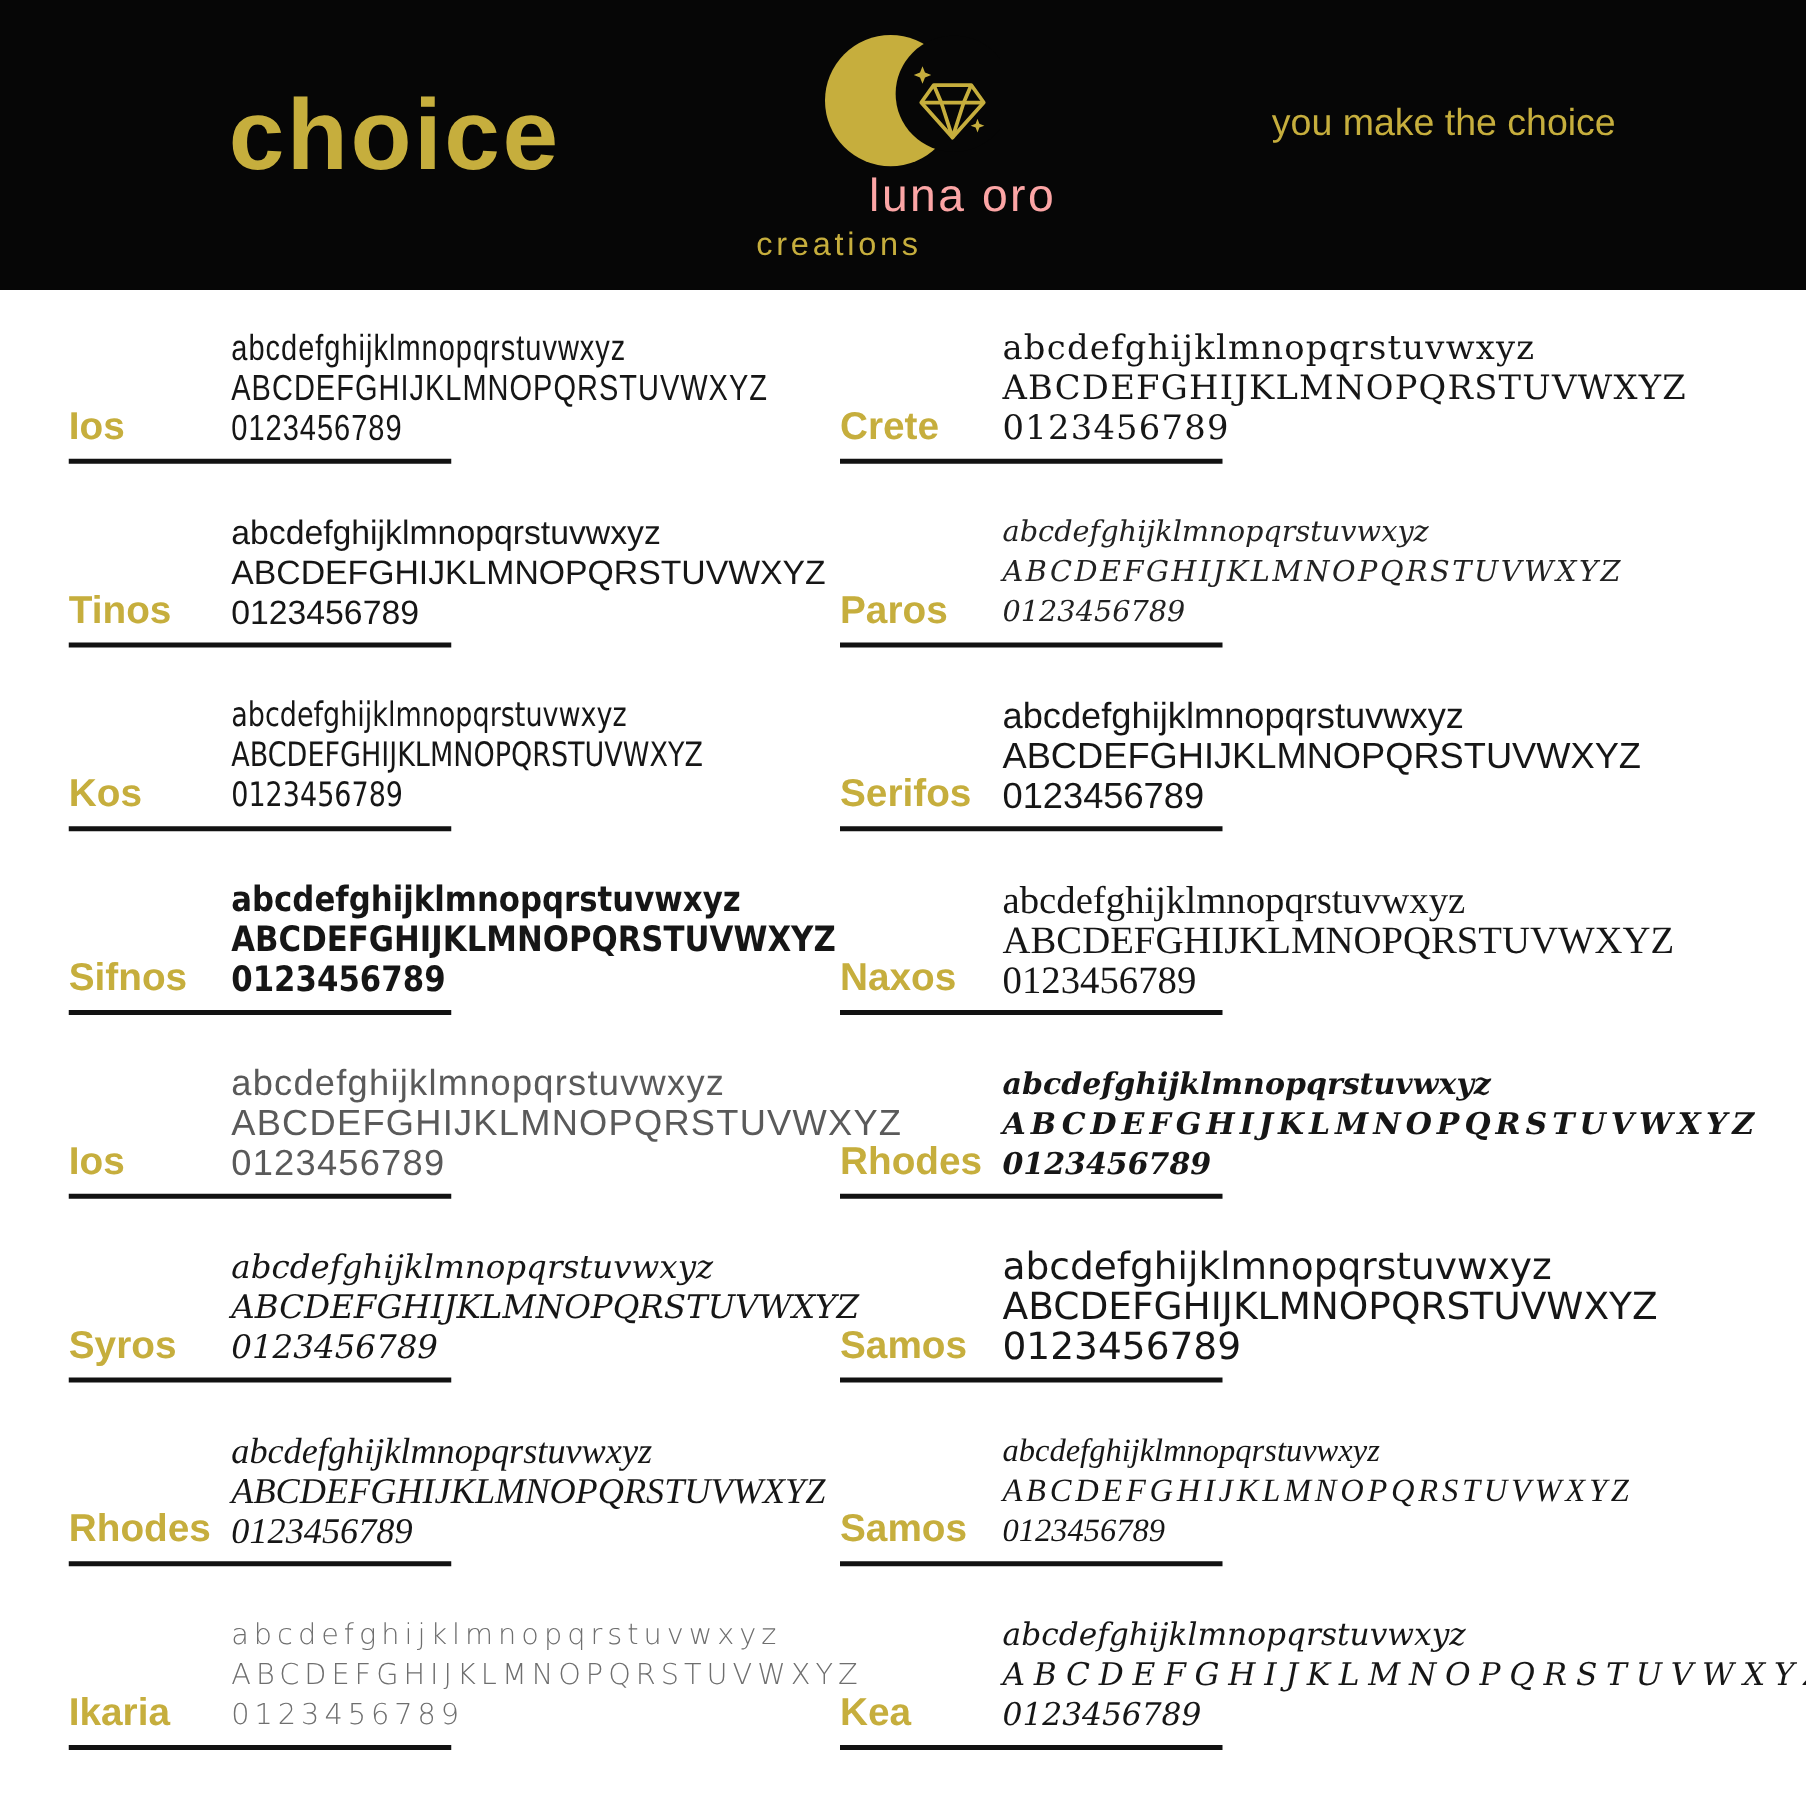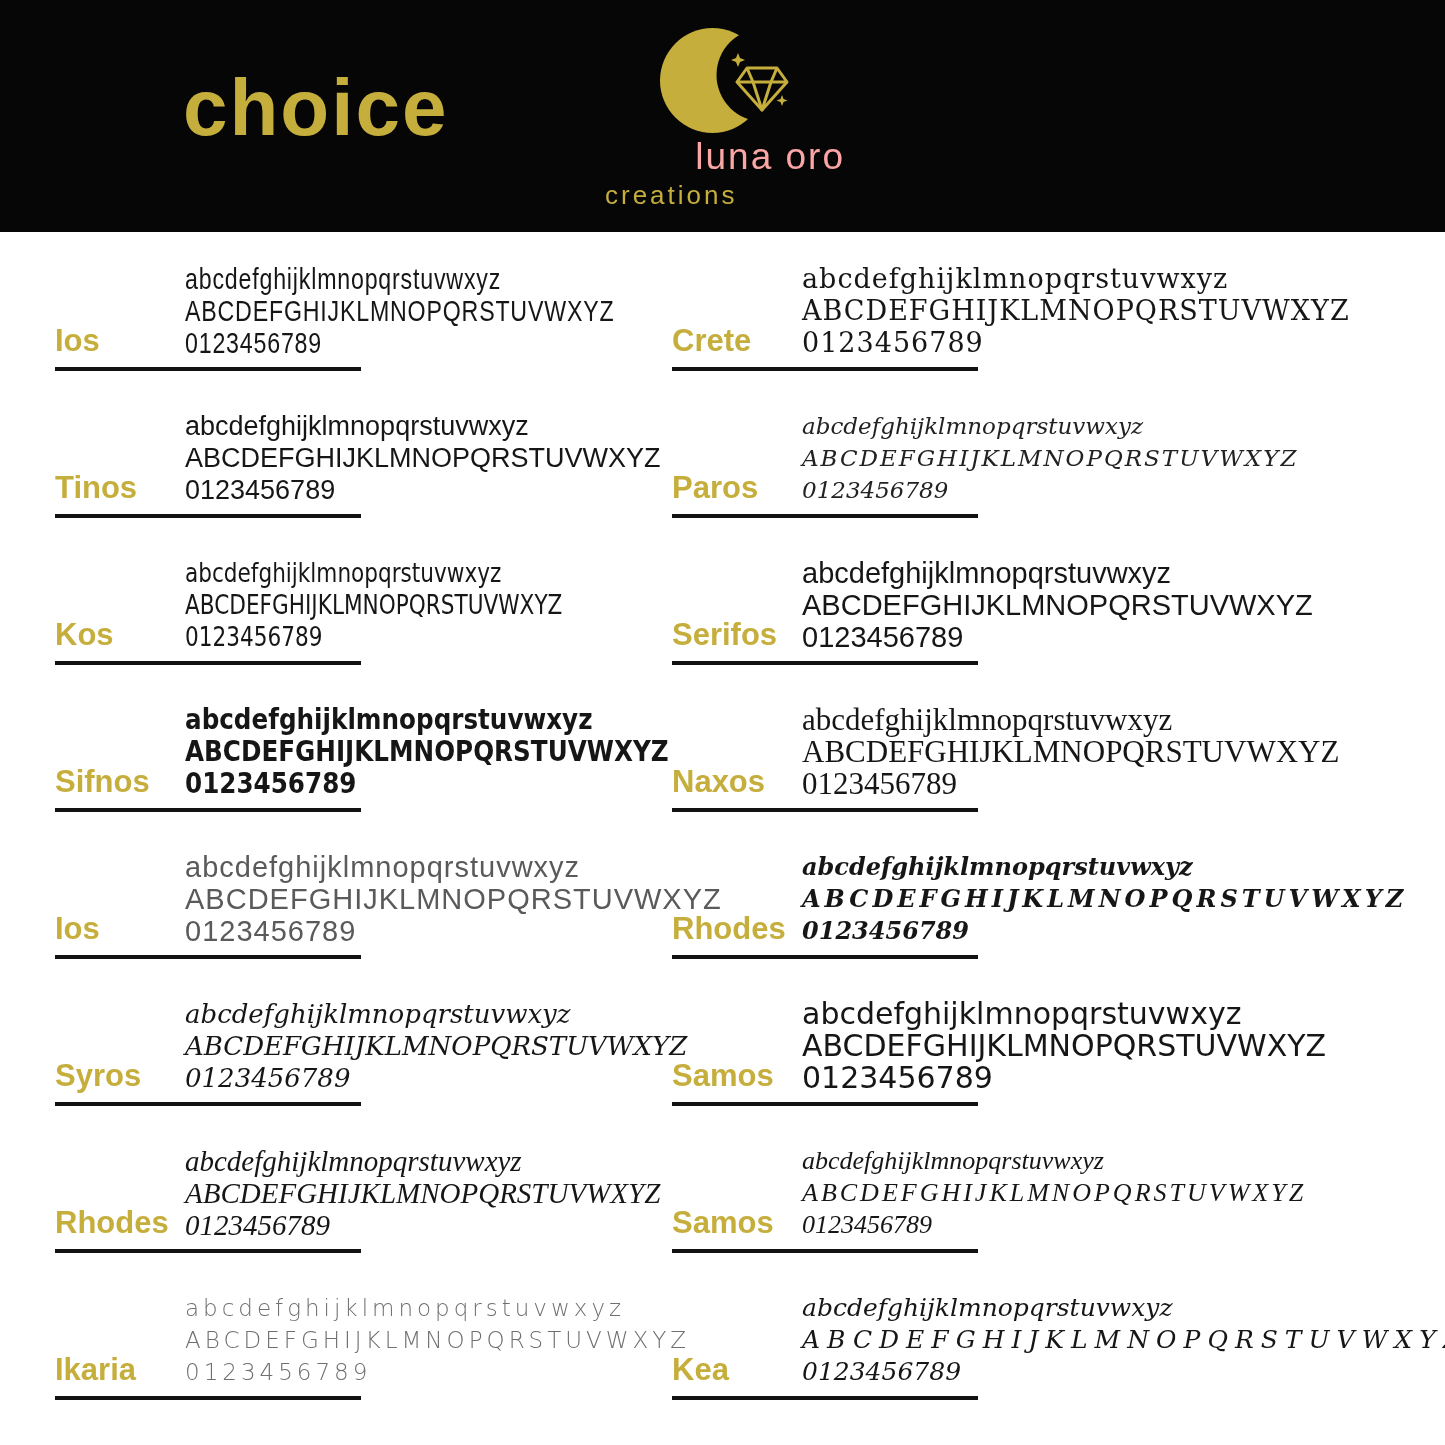--- a/index.html
+++ b/index.html
@@ -74,20 +74,21 @@
       </g>
 
       <path fill="#c6ae3d" d="M88 31 L90 36 L95 38 L90 40 L88 45 L86 40 L81 38 L86 36 Z"></path>
       <path fill="#c6ae3d" d="M132 73 L133.5 77 L137.5 78.5 L133.5 80 L132 84 L130.5 80 L126.5 78.5 L130.5 77 Z"></path>
     </svg>
 
     <div class="brand-name">luna oro</div>
     <div class="brand-sub">creations</div>
 
     <div class="tagline">
+      <div>you make the choice</div>
     </div>
   </div>
 
   <div id="col-left">
     <div class="font-row">
       <div class="font-label">Ios</div>
       <div class="samples s-ios1">
         <div class="line-lower">abcdefghijklmnopqrstuvwxyz</div>
         <div class="line-upper">ABCDEFGHIJKLMNOPQRSTUVWXYZ</div>
         <div class="line-digits">0123456789</div>

